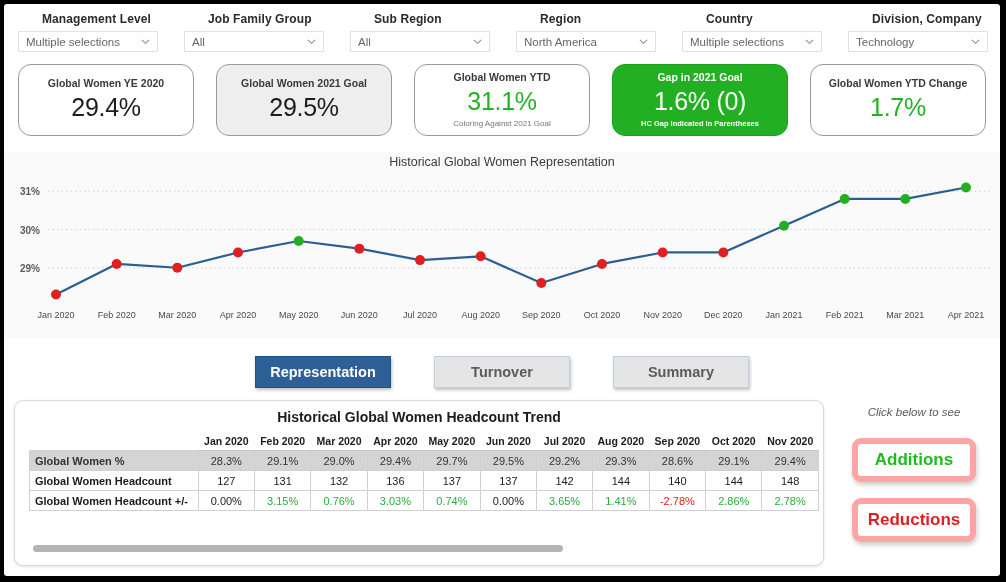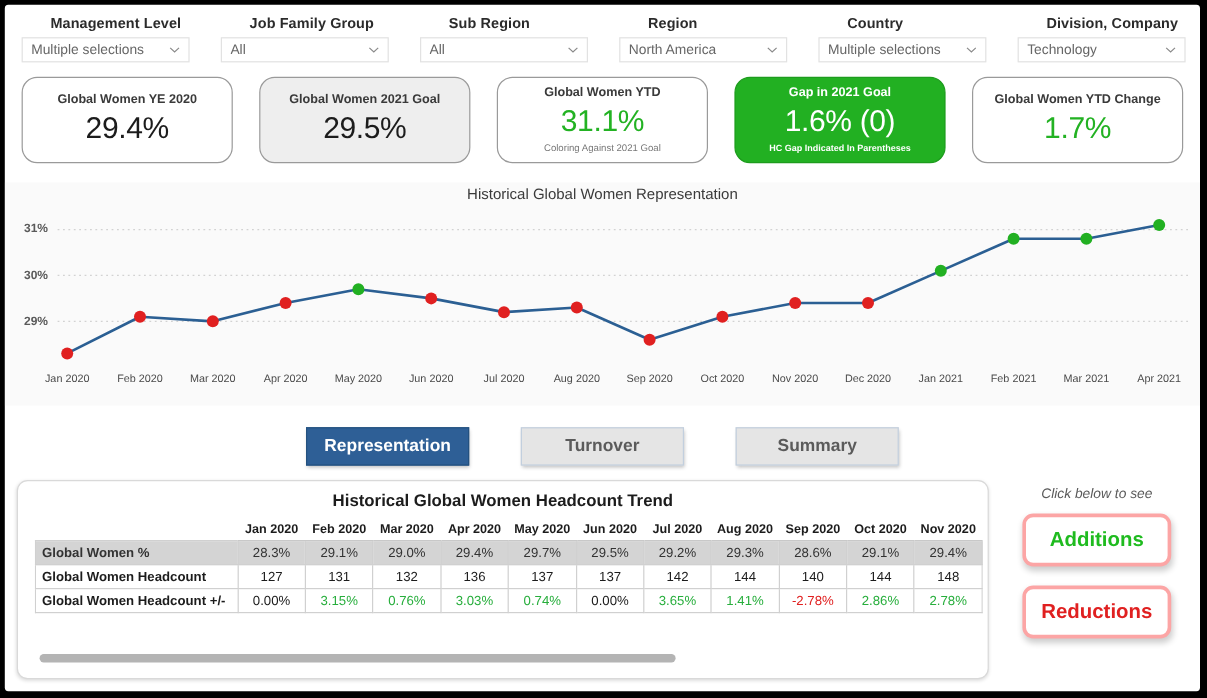--- a/index.html
+++ b/index.html
@@ -127,22 +127,22 @@
     background:#b4b4b4;border-radius:4px;
   }
 
   
   .right-col{position:absolute;left:830px;top:396px;width:160px;height:166px;}
   .click-hint{
     text-align:center;font-size:11.5px;font-style:italic;color:#5a5a5a;
     padding-top:6px;
   }
   .pill{
-    width:124px;height:44px;margin:10px auto 0 auto;
-    background:#fff;border:3px solid #fca5a5;border-radius:9px;
+    width:124px;height:44px;margin:20px auto 0 auto;
+    background:#fff;border:6px solid #fca5a5;border-radius:9px;
     box-shadow:1px 3px 5px rgba(0,0,0,.2);
     display:flex;align-items:center;justify-content:center;
     font-size:17px;font-weight:bold;box-sizing:border-box;
   }
   .pill.add{color:#1fbb1f;}
   .pill.red{color:#e02020;margin-top:16px;}
 </style>
 </head>
 <body>
 

